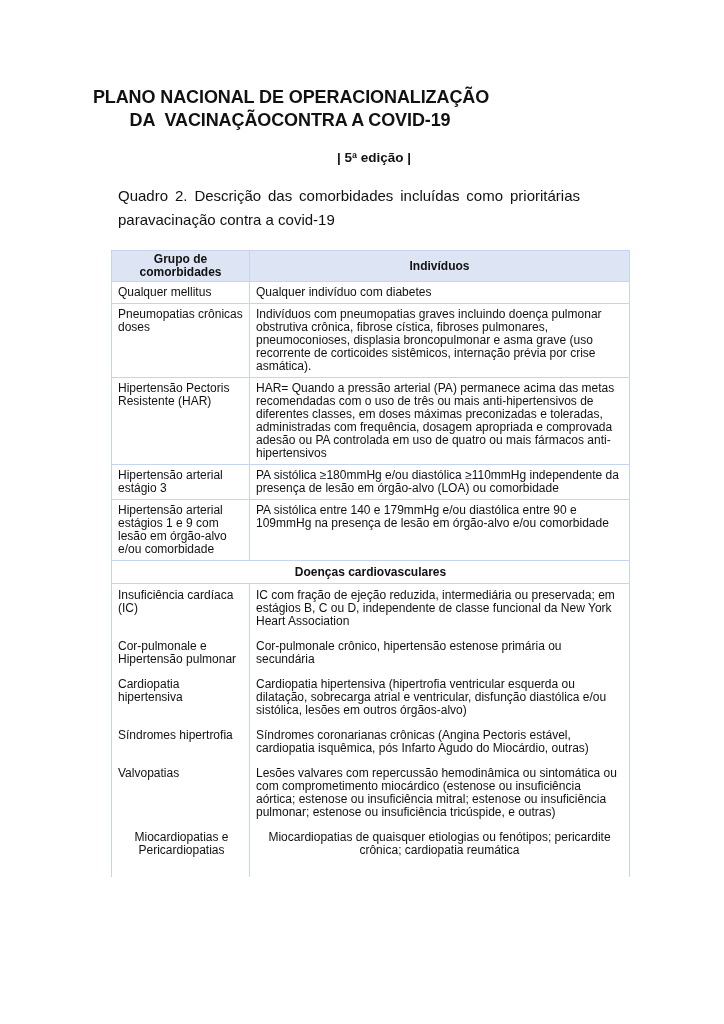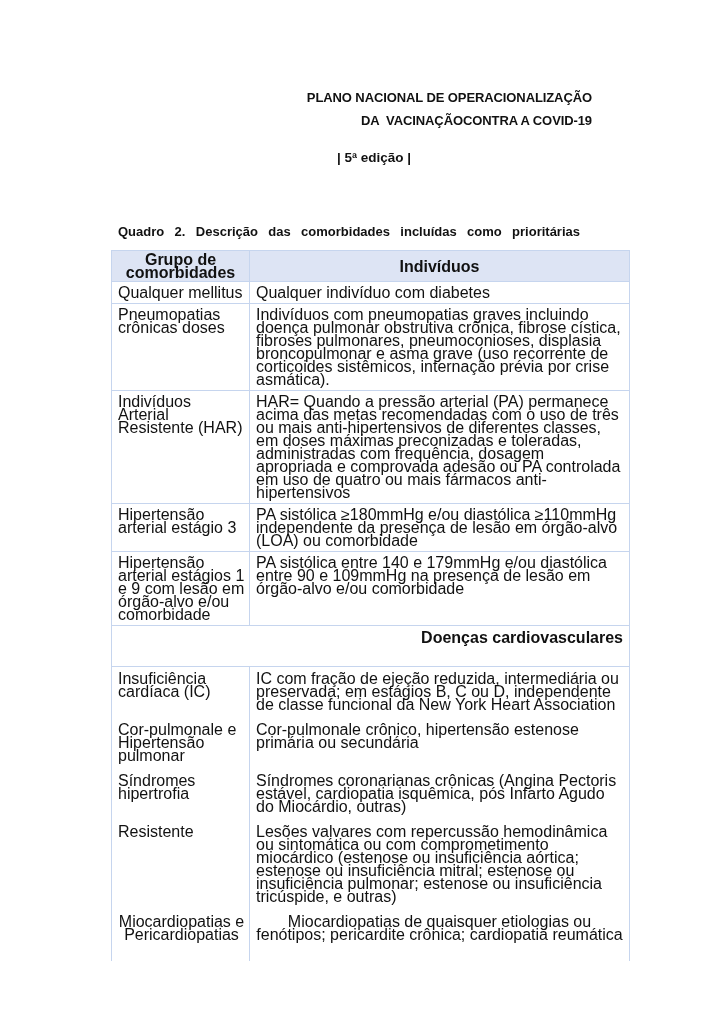--- a/index.html
+++ b/index.html
@@ -1,36 +1,36 @@
 <!DOCTYPE html>
 <html><head>
 <meta charset="utf-8">
 <style>
   html, body { margin:0; padding:0; background:#ffffff; }
   body { width:724px; height:1024px; position:relative; overflow:hidden;
          font-family:"Liberation Sans", sans-serif; color:#111; }
-  .title { position:absolute; left:0; width:592px; top:86px; text-align:right;
-           font-weight:bold; font-size:13px; line-height:23px; letter-spacing:-0.1px; }
+  .title { position:absolute; left:0; width:592px; top:86px; text-align:center;
+           font-weight:bold; font-size:18px; line-height:23px; letter-spacing:-0.1px; }
   .title div { padding-left:0; }
   .title .l1 { margin-left:-10px; }
   .title .l2 { margin-left:-12px; white-space:pre; }
   .edition { position:absolute; left:0; width:724px; top:150px; text-align:center;
              font-weight:bold; font-size:13.5px; margin-left:12px; }
   .caption { position:absolute; left:118px; width:462px; top:184px;
-             font-weight:bold; font-size:13px; line-height:24px; text-align:justify;margin-top:36px; }
+             font-weight:normal; font-size:15px; line-height:24px; text-align:justify; }
   .caption .cl1 { text-align:justify; text-align-last:justify; }
   table { position:absolute; left:111px; top:250px; width:518px; border-collapse:collapse;
-          font-size:16px; line-height:13px; table-layout:fixed; }
+          font-size:12px; line-height:13px; table-layout:fixed; }
   td, th { border:1.5px solid #c6d5ee; vertical-align:top; padding:4px 6px 4px 6px; }
   th { background:#dde4f4; font-weight:bold; text-align:center; vertical-align:middle;
        padding:2px 6px; }
   col.c1 { width:138px; }
   col.c2 { width:380px; }
   tr.hdr th { height:26px; }
-  tr.section td { text-align:right; font-weight:bold; padding:5px 6px 22px;margin-top:24px; }
+  tr.section td { text-align:center; font-weight:bold; padding:5px 6px 4px;margin-top:24px; }
   tr.cv td { border-top:none; border-bottom:none; padding-top:3px; padding-bottom:9px;margin-left:12px; }
   tr.cv.first td { border-top:1.5px solid #c6d5ee; padding-top:5px; }
   tr.cv.last td { padding-bottom:20px;text-align:center; }
   td.g { padding-right:4px; }
 </style>
 </head>
 <body>
 
 <div class="title">
   <div class="l1">PLANO NACIONAL DE OPERACIONALIZAÇÃO</div>
@@ -56,21 +56,21 @@
   </tr>
   <tr>
     <td class="g">Qualquer mellitus</td>
     <td>Qualquer indivíduo com diabetes</td>
   </tr>
   <tr>
     <td class="g">Pneumopatias crônicas doses</td>
     <td>Indivíduos com pneumopatias graves incluindo doença pulmonar obstrutiva crônica, fibrose cística, fibroses pulmonares, pneumoconioses, displasia broncopulmonar e asma grave (uso recorrente de corticoides sistêmicos, internação prévia por crise asmática).</td>
   </tr>
   <tr>
-    <td class="g">Indivíduos Arterial Resistente (HAR)</td>
+    <td class="g">Hipertensão Pectoris Resistente (HAR)</td>
     <td>HAR= Quando a pressão arterial (PA) permanece acima das metas recomendadas com o uso de três ou mais anti-hipertensivos de diferentes classes, em doses máximas preconizadas e toleradas, administradas com frequência, dosagem apropriada e comprovada adesão ou PA controlada em uso de quatro ou mais fármacos anti-hipertensivos</td>
   </tr>
   <tr>
     <td class="g">Hipertensão arterial estágio 3</td>
     <td>PA sistólica ≥180mmHg e/ou diastólica ≥110mmHg independente da presença de lesão em órgão-alvo (LOA) ou comorbidade</td>
   </tr>
   <tr>
     <td class="g">Hipertensão arterial estágios 1 e 9 com lesão em órgão-alvo e/ou comorbidade</td>
     <td>PA sistólica entre 140 e 179mmHg e/ou diastólica entre 90 e 109mmHg na presença de lesão em órgão-alvo e/ou comorbidade</td>
   </tr>
@@ -79,25 +79,29 @@
   </tr>
   <tr class="cv first">
     <td class="g">Insuficiência cardíaca (IC)</td>
     <td>IC com fração de ejeção reduzida, intermediária ou preservada; em estágios B, C ou D, independente de classe funcional da New York Heart Association</td>
   </tr>
   <tr class="cv">
     <td class="g">Cor-pulmonale e Hipertensão pulmonar</td>
     <td>Cor-pulmonale crônico, hipertensão estenose primária ou secundária</td>
   </tr>
   <tr class="cv">
+    <td class="g">Cardiopatia hipertensiva</td>
+    <td>Cardiopatia hipertensiva (hipertrofia ventricular esquerda ou dilatação, sobrecarga atrial e ventricular, disfunção diastólica e/ou sistólica, lesões em outros órgãos-alvo)</td>
+  </tr>
+  <tr class="cv">
     <td class="g">Síndromes hipertrofia</td>
     <td>Síndromes coronarianas crônicas (Angina Pectoris estável, cardiopatia isquêmica, pós Infarto Agudo do Miocárdio, outras)</td>
   </tr>
   <tr class="cv">
-    <td class="g">Resistente</td>
+    <td class="g">Valvopatias</td>
     <td>Lesões valvares com repercussão hemodinâmica ou sintomática ou com comprometimento miocárdico (estenose ou insuficiência aórtica; estenose ou insuficiência mitral; estenose ou insuficiência pulmonar; estenose ou insuficiência tricúspide, e outras)</td>
   </tr>
   <tr class="cv last">
     <td class="g">Miocardiopatias e Pericardiopatias</td>
     <td>Miocardiopatias de quaisquer etiologias ou fenótipos; pericardite crônica; cardiopatia reumática</td>
   </tr>
 </tbody>
   </table>
 
 </body></html>

